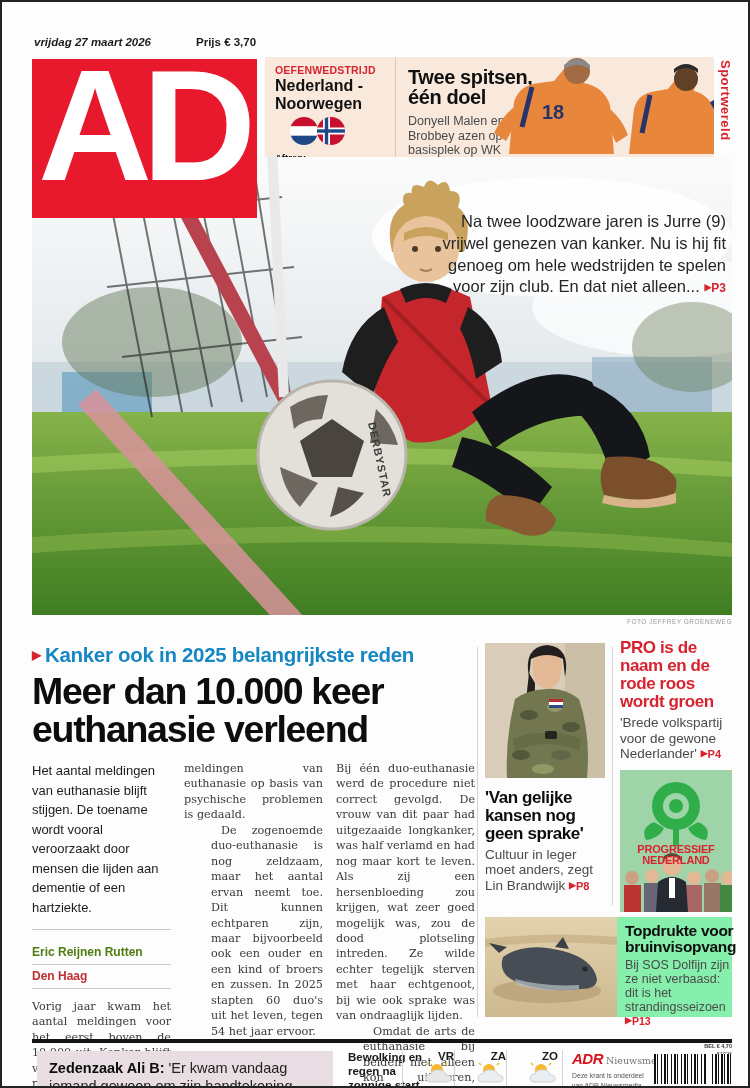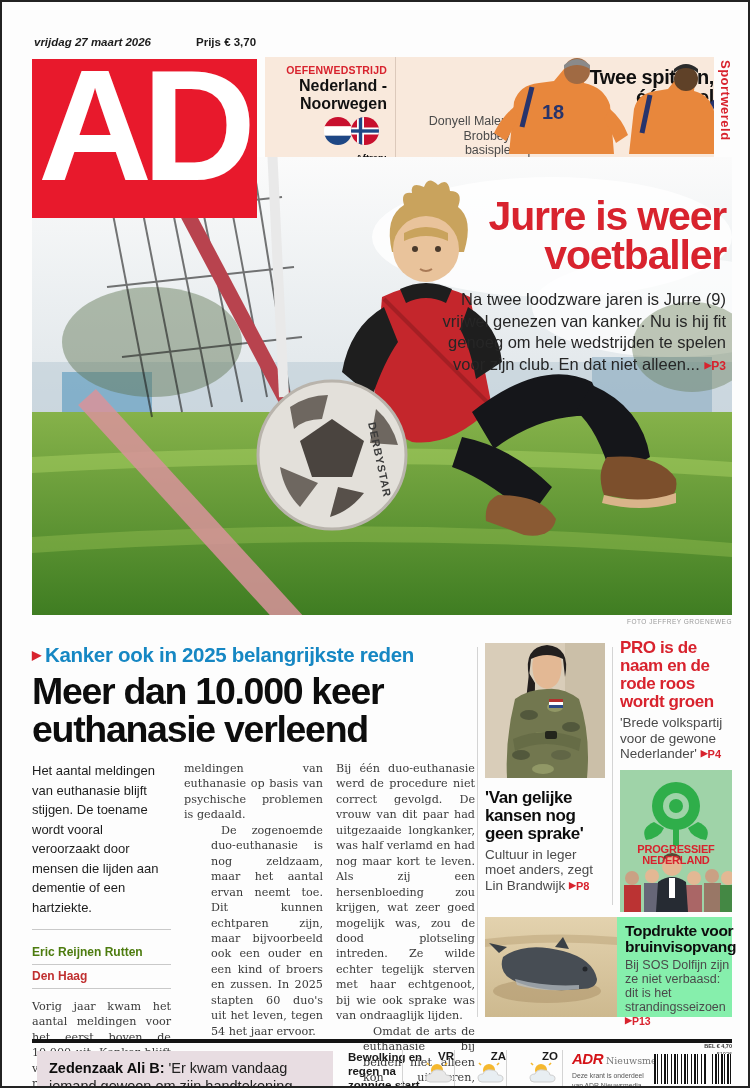--- a/index.html
+++ b/index.html
@@ -18,21 +18,21 @@
     position:relative;width:750px;height:1088px;margin:0 auto;
     background:#fdfdfd;overflow:hidden;
     border:2px solid #232323;
     font-family:"Liberation Sans",sans-serif;color:var(--ink);
   }
   
   .date{position:absolute;left:32px;top:34px;font-size:11.5px;font-weight:bold;color:#1c1c1c;font-style:italic;}
   .price{position:absolute;left:194px;top:34px;font-size:11.5px;font-weight:bold;color:#1c1c1c;}
 
   
-  .teaser{position:absolute;left:263px;top:55px;width:449px;height:113px;background:var(--cream);display:flex;overflow:hidden;text-align:right;}
+  .teaser{position:absolute;left:263px;top:55px;width:449px;height:113px;background:var(--cream);display:flex;overflow:hidden;}
   .teaser-left{width:131px;padding:7px 8px 6px 10px;border-right:1px solid #dcc9bb;position:relative;}
   .teaser-kicker{color:var(--head-red);font-weight:bold;font-size:10.5px;letter-spacing:.2px;}
   .teaser-match{font-weight:bold;font-size:16px;color:#111;margin-top:1px;}
   .teaser-flags{margin:3px 0 2px 14px;}
   .teaser-aftrap{font-weight:bold;font-size:9.5px;color:#111;}
   .teaser-time{font-size:9.5px;color:#555;}
   .teaser-main{flex:1;position:relative;padding:10px 0 0 12px;}
   .teaser-title{font-weight:bold;font-size:20px;line-height:1.02;color:#101010;white-space:pre-line;letter-spacing:-.4px;}
   .teaser-sub{margin-top:6px;font-size:12.5px;line-height:1.18;color:#4a4a4a;width:150px;}
   .teaser-players{position:absolute;right:0;top:0;height:97px;}
@@ -264,22 +264,20 @@
         <polygon points="300,262 332,284 320,320 280,320 268,284" fill="#4a443f"></polygon>
         <path d="M258 250 Q276 238 296 238 L290 262 Q272 262 262 272 Z" fill="#6e6760"></path>
         <path d="M344 252 Q360 266 366 288 L338 286 Z" fill="#6e6760"></path>
         <path d="M248 310 Q252 334 268 350 L286 326 Z" fill="#6e6760"></path>
         <path d="M332 336 Q318 354 298 360 L306 330 Z" fill="#57504a"></path>
         <text x="336" y="266" font-size="11" font-weight="bold" fill="#3b3b3b" transform="rotate(78 336 266)" font-family="Liberation Sans,sans-serif" letter-spacing="1">DERBYSTAR</text>
       </g>
     </svg>
 
     <div class="hero-text">
-      <div class="hero-head">Jurre is weer
-voetballer</div>
       <div class="hero-stand"><span>Na twee loodzware jaren is Jurre (9) vrijwel genezen van kanker. Nu is hij fit genoeg om hele wedstrijden te spelen voor zijn club.  En dat niet alleen...</span> <span class="pref"><span class="tri">▶</span><span>P3</span></span></div>
     </div>
   </div>
   <div class="credit">FOTO JEFFREY GROENEWEG</div>
 
   <div class="lead">
     <div class="kicker"><span class="tri">▶</span><span>Kanker ook in 2025 belangrijkste reden</span></div>
     <div class="lead-head">Meer dan 10.000 keer
 euthanasie verleend</div>
     <div class="cols">

